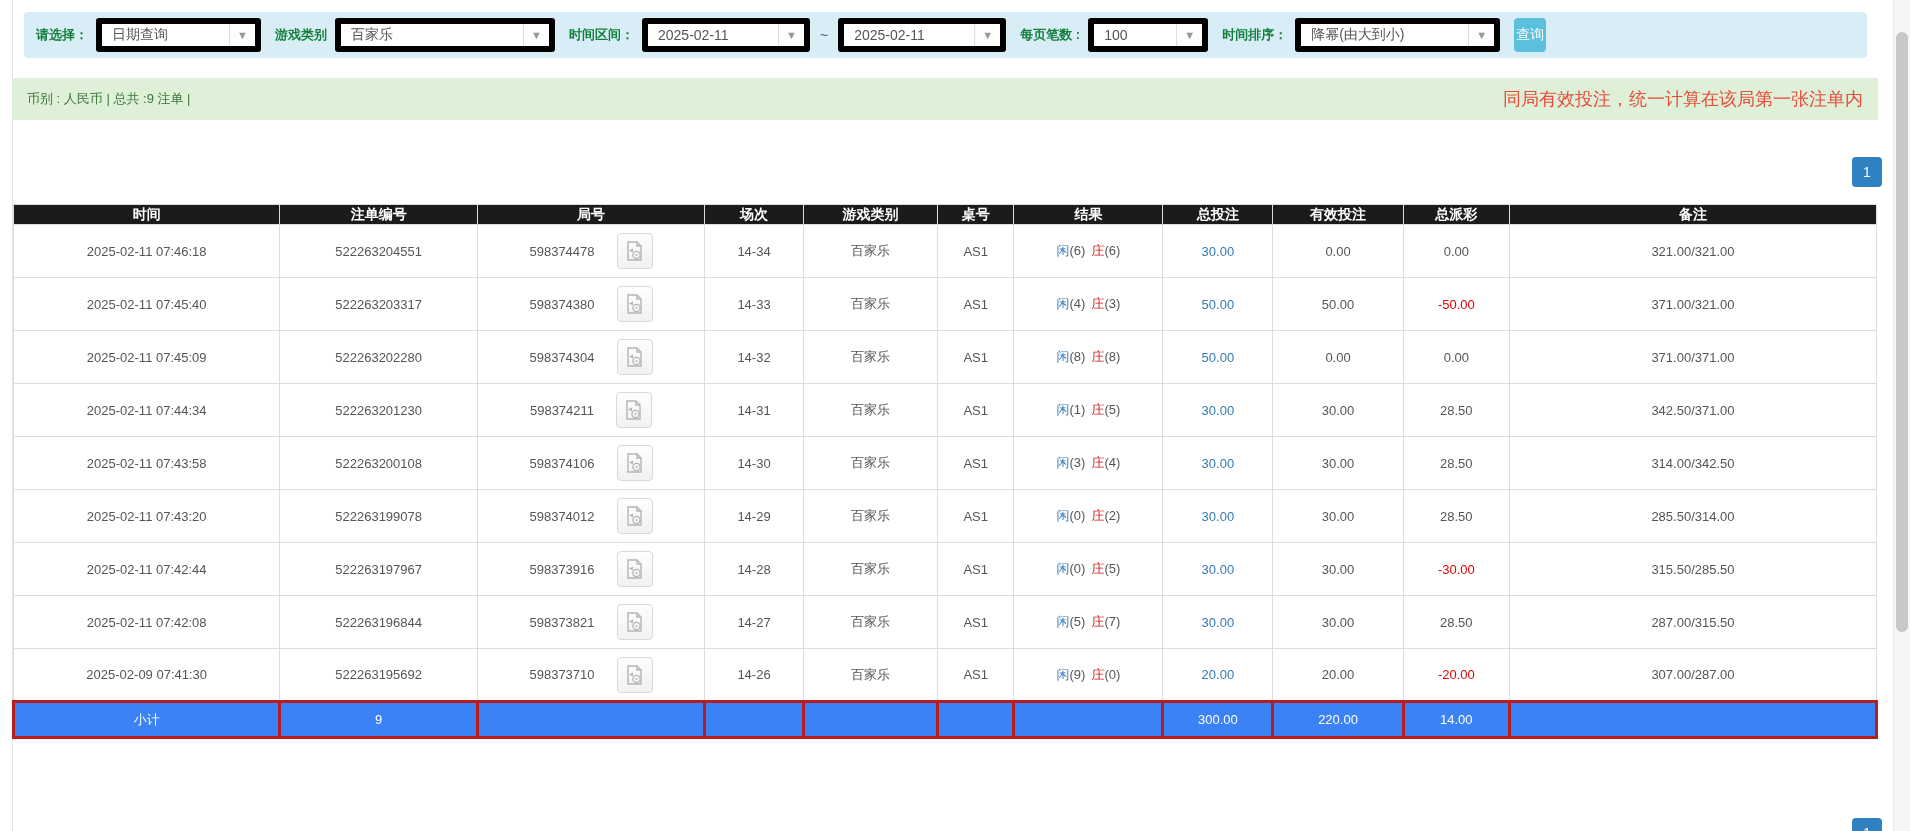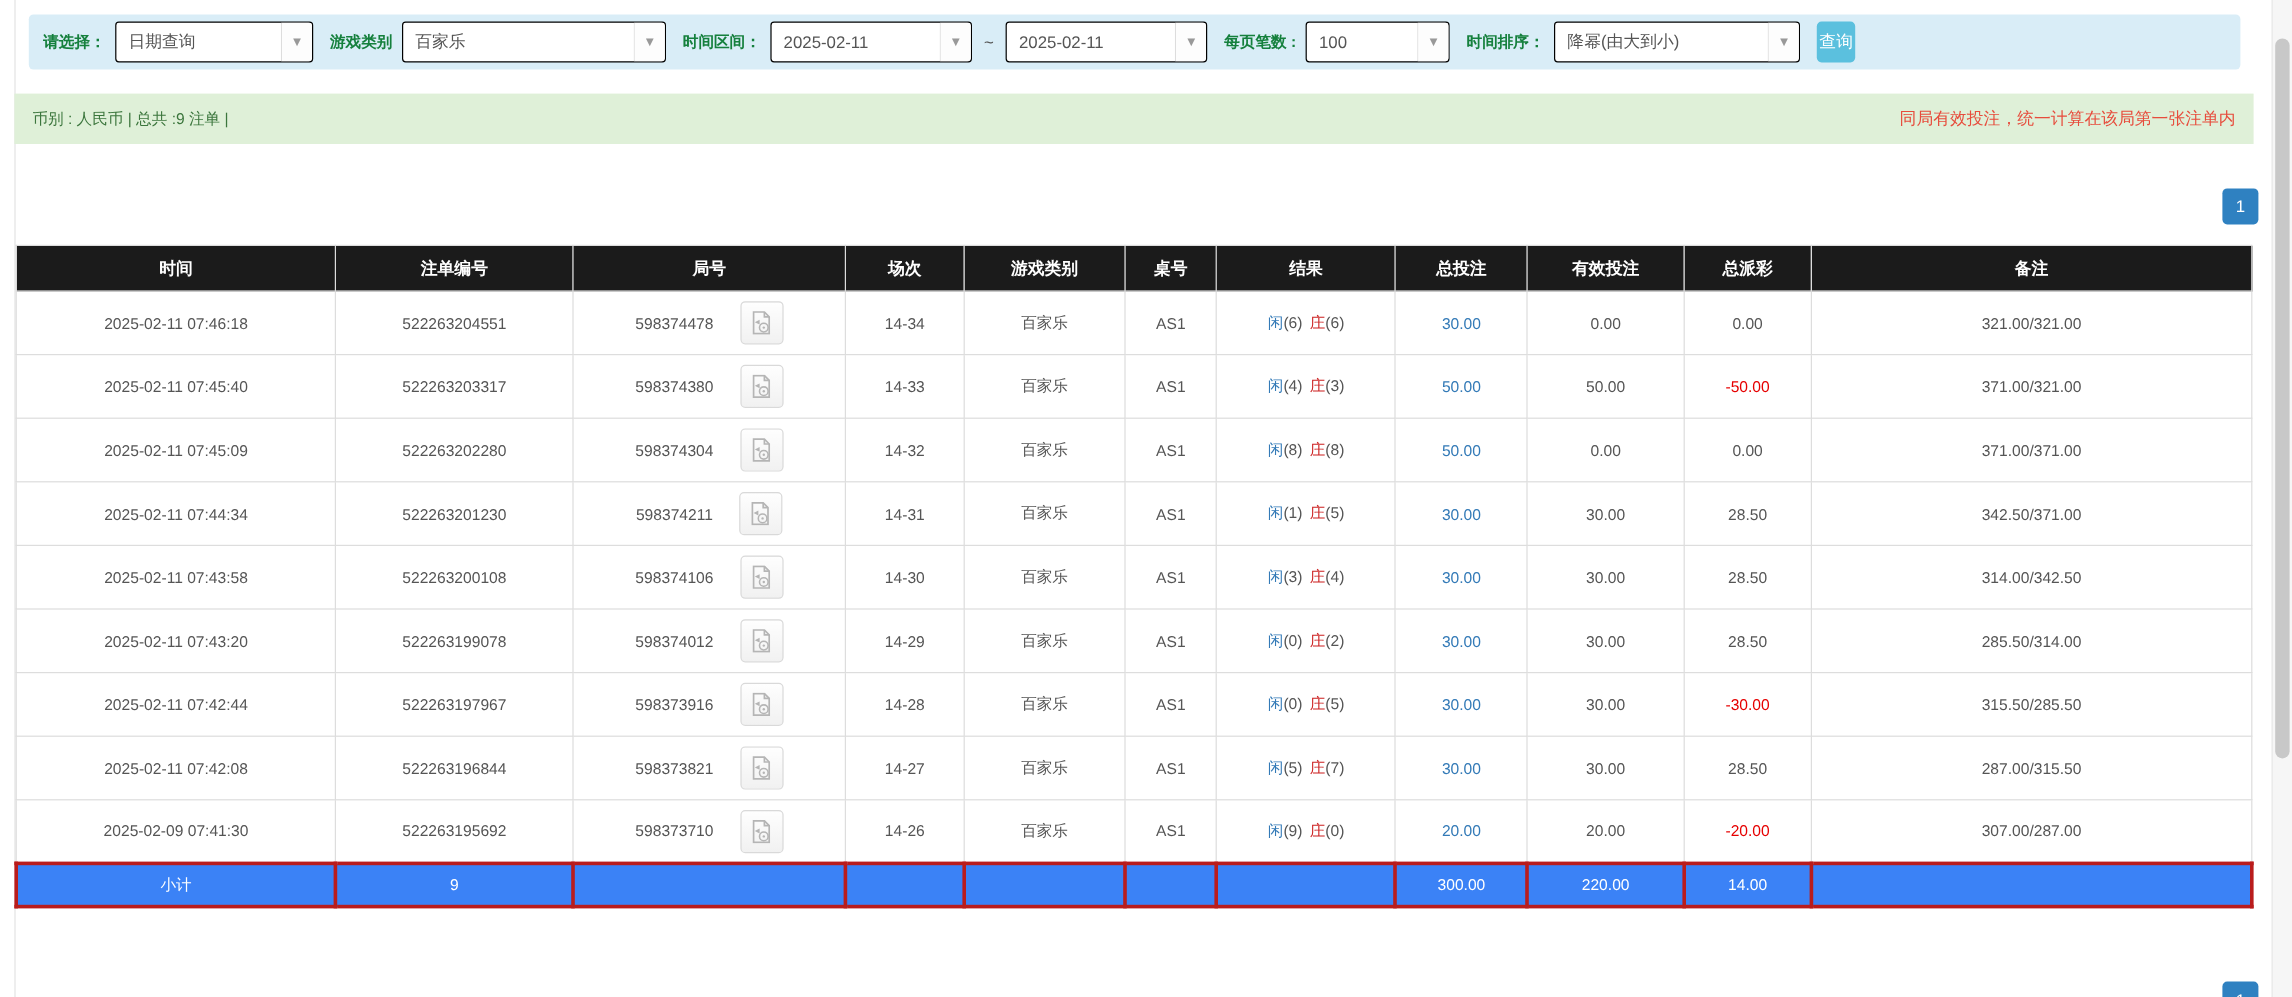--- a/index.html
+++ b/index.html
@@ -4,47 +4,47 @@
 <style>
   * { margin:0; padding:0; box-sizing:border-box; }
   html,body { width:1910px; height:831px; overflow:hidden; background:#fff;
     font-family:"Liberation Sans","DejaVu Sans",sans-serif; }
   .edge-line { position:absolute; left:12px; top:0; width:1px; height:100%; background:#e3e3e3; }
 
   
   .filter-bar { position:absolute; left:24px; top:12px; width:1843px; height:46px;
     background:#d9edf7; border-radius:4px; display:flex; align-items:center; padding:0 12px; }
   .flabel { font-size:13px; font-weight:bold; color:#15803d; white-space:nowrap; margin-right:8px; }
-  .sel { height:34px; background:#fff; border:1px solid #000000; border-radius:3px;
+  .sel { height:34px; background:#fff; border:6px solid #000000; border-radius:3px;
     display:flex; align-items:center; justify-content:space-between; margin-right:14px;
     font-size:14px; color:#555; cursor:pointer; }
   .sel .txt { padding-left:10px; white-space:nowrap; overflow:hidden; }
   .sel .arr { width:26px; align-self:stretch; display:flex; align-items:center; justify-content:center;
     border-left:1px solid #ddd; color:#999; font-size:11px; background:#fdfdfd; border-radius:0 3px 3px 0; }
   .tilde { font-size:14px; color:#555; margin:0 10px 0 -4px; }
   .btn-search { height:34px; width:32px; background:#5bc0de; color:#fff; border:none;
     border-radius:4px; font-size:14px; cursor:pointer; }
 
   
   .summary-bar { position:absolute; left:12px; top:78px; width:1866px; height:42px;
     background:#dff0d8; display:flex; align-items:center; justify-content:space-between; padding:0 15px; }
   .summary-left { font-size:13px; color:#3c763d; }
-  .summary-right { font-size:14px; color:#e74c3c; }
+  .summary-right { font-size:18px; color:#e74c3c; }
 
   
   .pager { position:absolute; right:28px; width:30px; height:30px; background:#2f81c1; color:#fff;
     border:none; border-radius:4px; font-size:14px; text-align:center; line-height:30px; cursor:pointer; }
   .pager.top { top:157px; }
   .pager.bottom { top:818px; }
 
   
   .grid-wrap { position:absolute; left:12px; top:204px; width:1866px; }
   table { width:100%; border-collapse:collapse; table-layout:fixed; }
   thead th { background:#1b1b1b; color:#fff; font-size:14px; font-weight:bold;
-    height:38px; border:1px solid #ddd;margin-left:24px; }
+    height:20px; border:1px solid #ddd;margin-left:24px; }
   tbody td { background:#fff; color:#555; font-size:13px; height:53px;
     border:1px solid #ddd; text-align:center; vertical-align:middle; }
   .round-cell { display:flex; align-items:center; justify-content:center; gap:22px; }
   .video-btn { width:36px; height:36px; border:1px solid #d9d9d9; border-radius:4px;
     background:linear-gradient(#fefefe,#f1f1f1); cursor:pointer; display:inline-flex;
     align-items:center; justify-content:center; }
   .p-label { color:#337ab7; }
   .b-label { color:#cc2222; margin-left:6px; }
   .bet-link { color:#337ab7; text-decoration:none; cursor:pointer; }
   td.neg { color:#e60000; }

